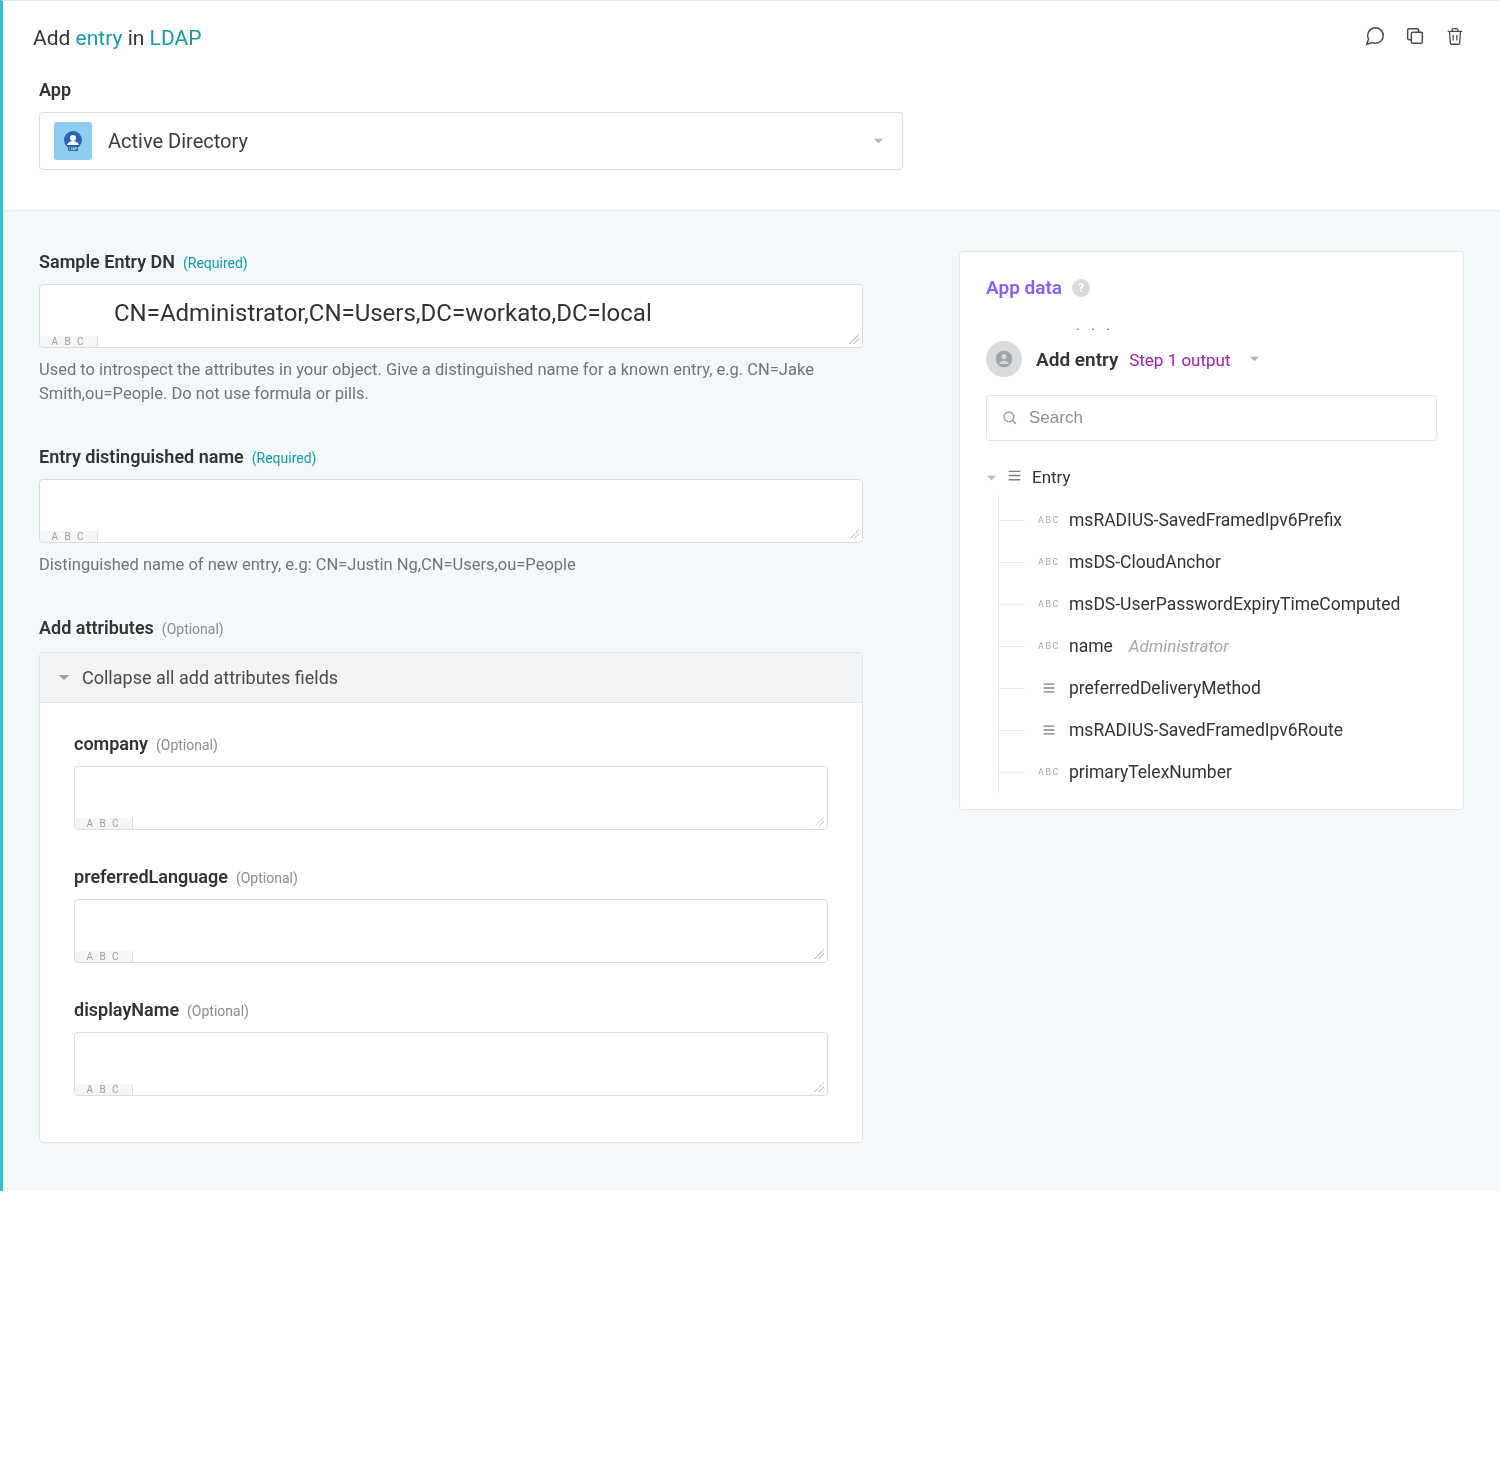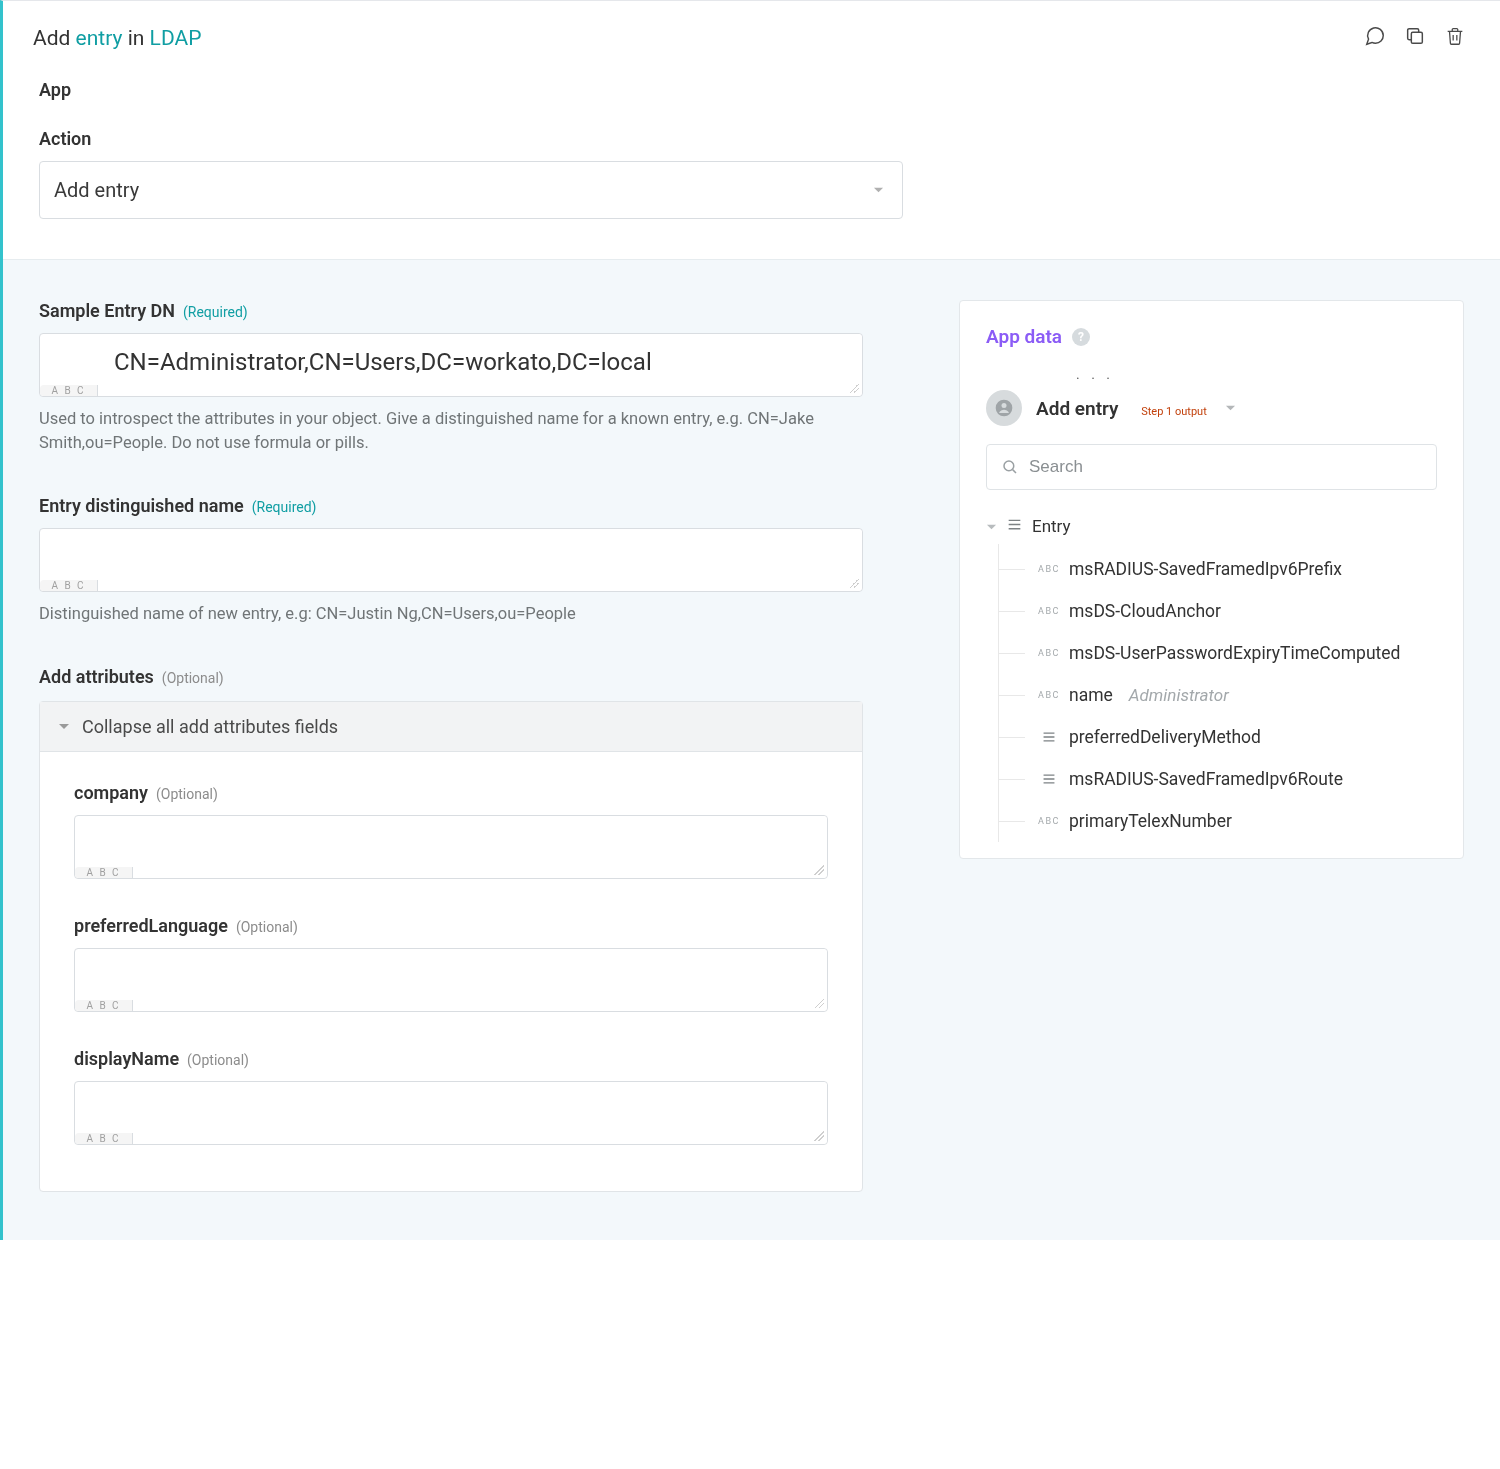--- a/index.html
+++ b/index.html
@@ -161,21 +161,21 @@
       display: flex; align-items: center; gap: 14px; margin-bottom: 18px;
     }
     .step-icon {
       width: 36px; height: 36px; border-radius: 50%;
       background: #d7dbdd;
       display: flex; align-items: center; justify-content: center;
       flex-shrink: 0;
     }
     .step-icon svg { width:20px; height:20px;}
     .step-label { font-size: 19px; font-weight: 600; color: #333; }
-    .step-sub { font-size: 11px; color: #c2410c; margin-left: 18px; font-weight: 400;}
+    .step-sub { font-size: 17px; color: #a21caf; margin-left: 6px; font-weight: 400;}
     .step-caret svg { width:11px; height:11px; fill:#b4b7b9; margin-left:4px;}
 
     .search-box {
       border: 1px solid #dfe3e6;
       border-radius: 4px;
       height: 46px;
       display: flex; align-items: center;
       padding: 0 14px; gap: 10px;
       margin-bottom: 18px;
     }
@@ -245,31 +245,37 @@
         <svg viewBox="0 0 24 24">
             <path d="M4 7h16M9 7V5a1 1 0 0 1 1-1h4a1 1 0 0 1 1 1v2M6 7l1 13a1 1 0 0 0 1 1h8a1 1 0 0 0 1-1l1-13M10 11v6M14 11v6"></path>
           </svg>
       </span>
     </div>
   </div>
 
   <div class="top-section">
     <div class="field-group">
       <div class="label-row"><span class="label-main">App</span></div>
-    </div>
-
-    <div class="field-group">
-      <div class="label-row"><span class="label-main">Action</span></div>
       <div class="select-box">
-        <span class="sel-text">Add entry</span>
+        <span class="app-icon-box">
+          <svg viewBox="0 0 24 24">
+              <circle cx="12" cy="11" r="9" fill="#2962b7"></circle>
+              <circle cx="12" cy="9" r="3" fill="#fff"></circle>
+              <path d="M6 16c1-3 4-4 6-4s5 1 6 4" fill="#fff"></path>
+              <rect x="7" y="18" width="10" height="4" rx="1" fill="#2962b7"></rect>
+              <text x="12" y="21.2" font-size="3" fill="#fff" text-anchor="middle" font-family="Arial">LDAP</text>
+            </svg>
+        </span>
+        <span class="sel-text">Active Directory</span>
         <span class="chev"><svg viewBox="0 0 12 12">
               <path d="M1 4l5 5 5-5z"></path>
             </svg></span>
       </div>
     </div>
+
   </div>
 
   <div class="bottom-section">
     <div class="left-col">
 
       <div class="field-group" style="max-width:none; margin-bottom:40px;">
         <div class="label-row section-hdr">
           <span class="label-main">Sample Entry DN</span>
           <span class="label-hint hint-required">(Required)</span>
         </div>

